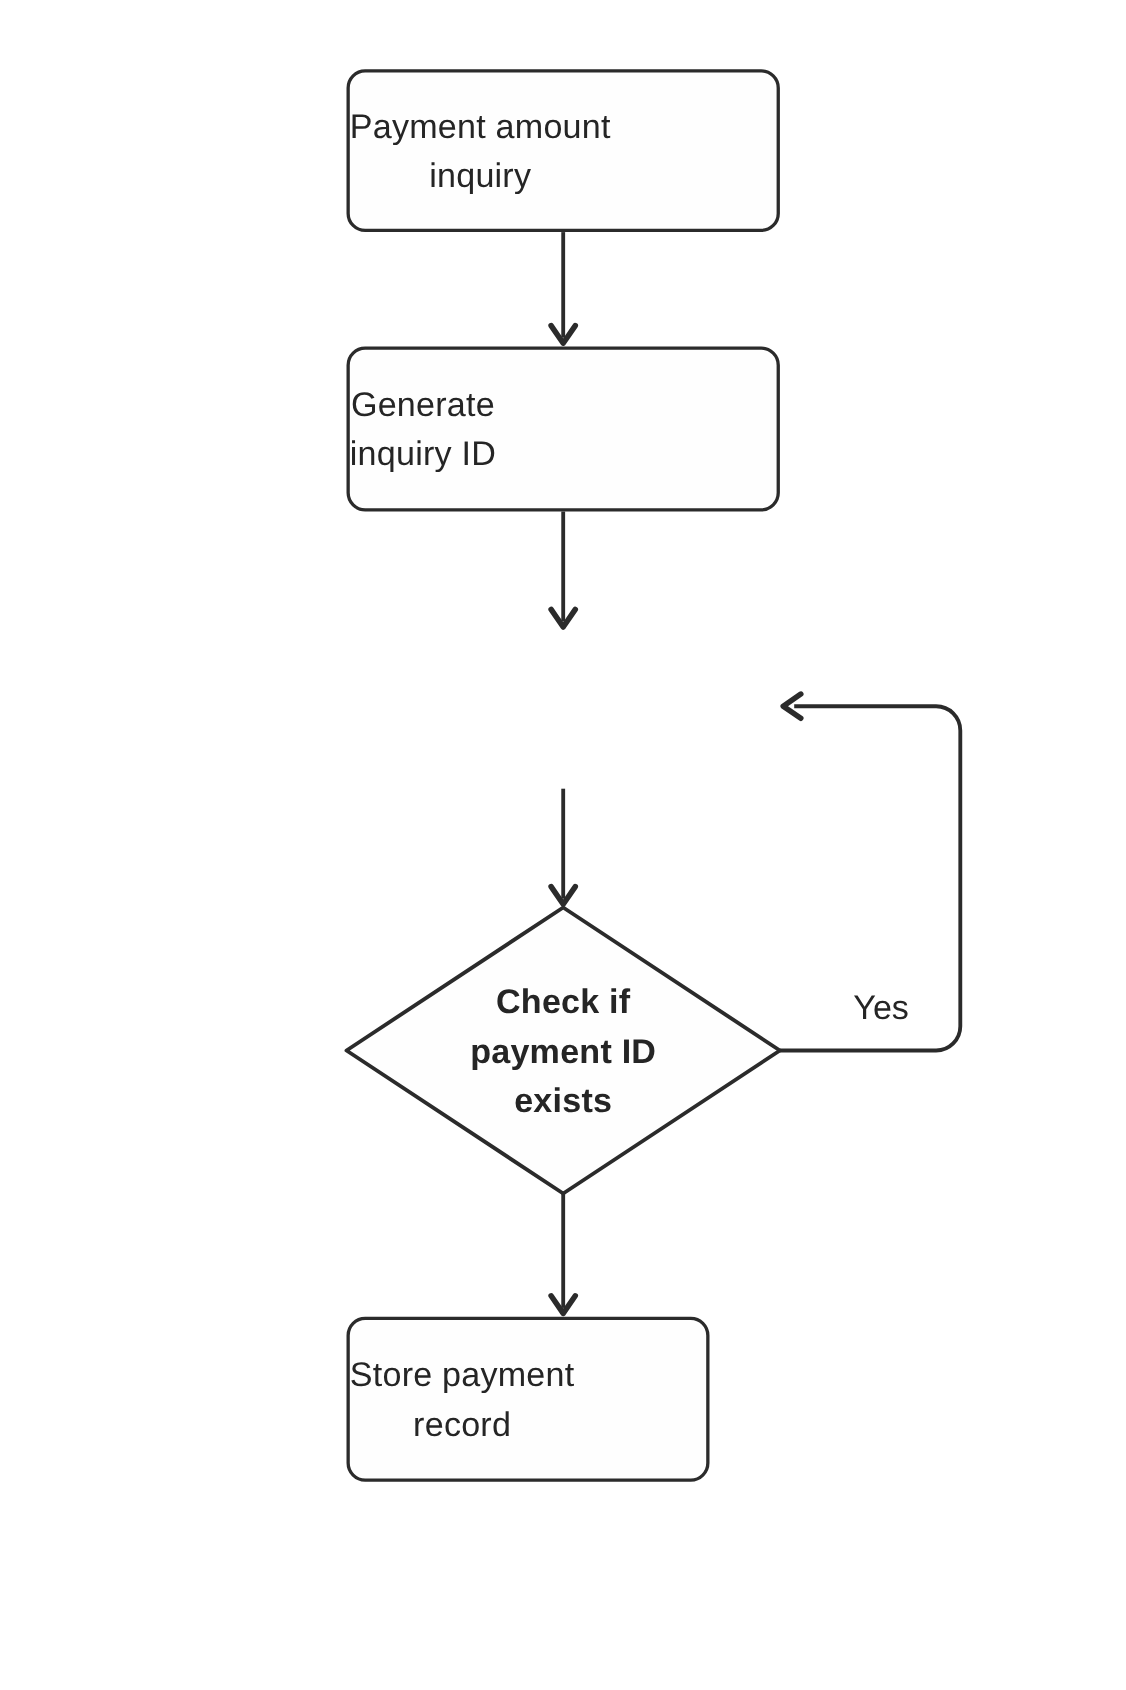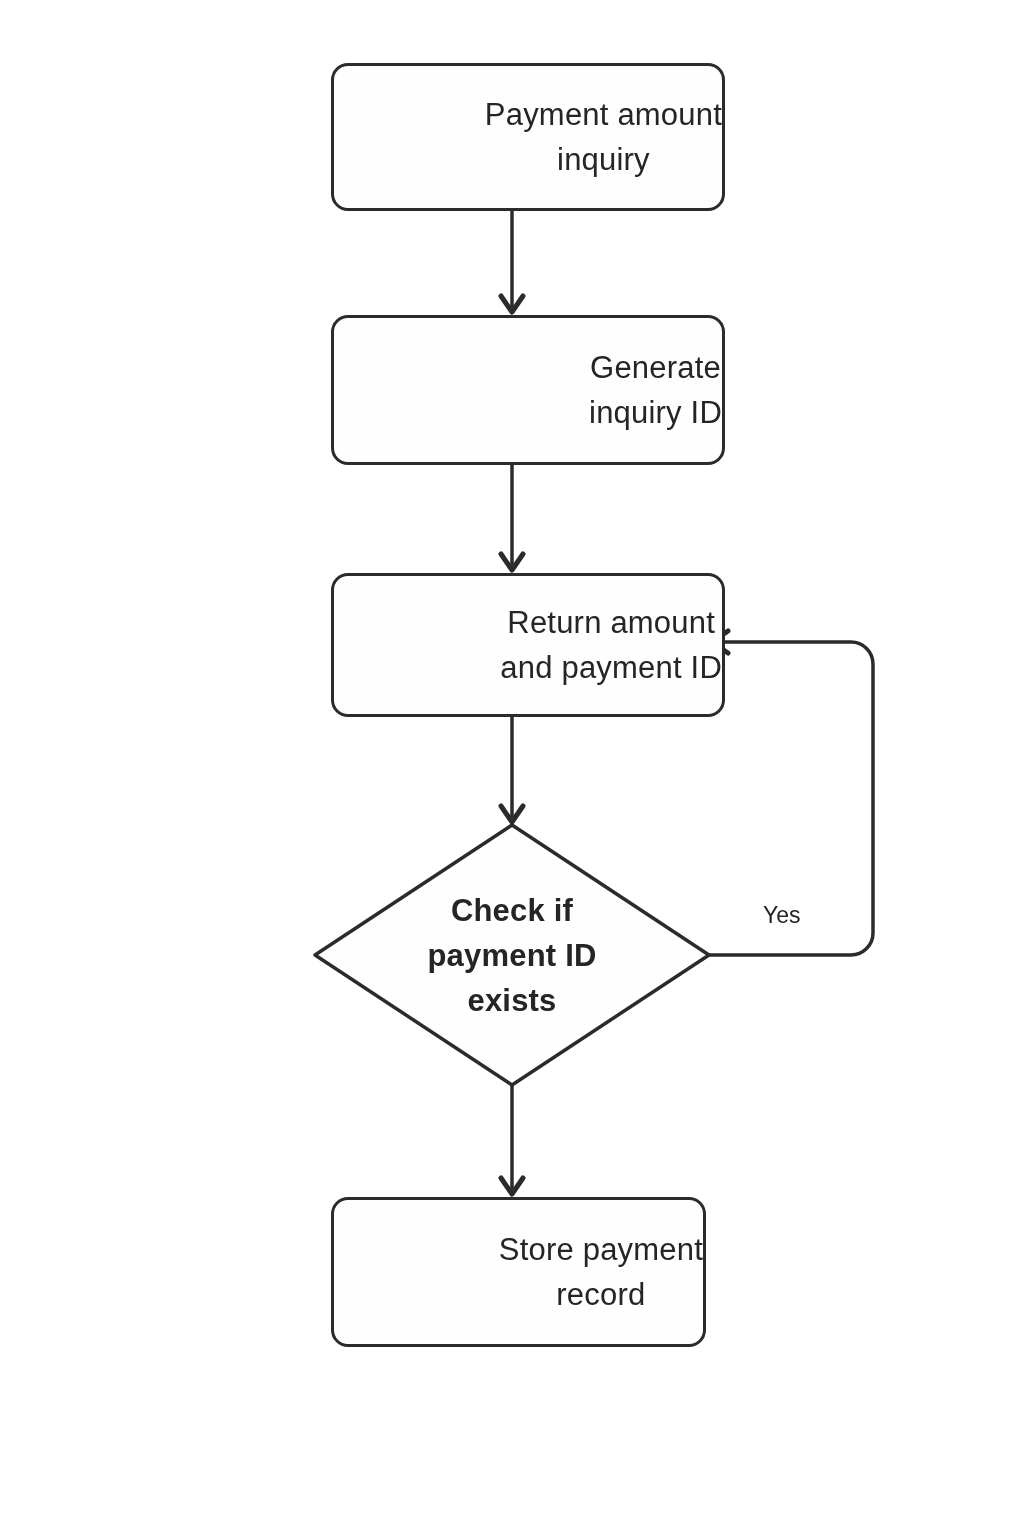--- a/index.html
+++ b/index.html
@@ -42,22 +42,21 @@
     stroke-width: 3.5;
     stroke-linejoin: round;
   }
   .node {
     position: absolute;
     border: 3.5px solid var(--stroke);
     border-radius: 17px;
     background: var(--node-fill);
     display: flex;
     align-items: center;
-    justify-content: flex-end;
-    margin-left: 16px;
+    justify-content: flex-start;
   }
   .label {
     font-size: 31px;
     line-height: 45px;
     color: var(--text);
     text-align: center;
     white-space: pre-line;
     letter-spacing: 0.2px;
   }
   .diamond-label-box {
@@ -67,21 +66,22 @@
     display: flex;
     align-items: center;
     justify-content: center;
     pointer-events: none;
     font-weight: bold;
   }
   .edge-label {
     position: absolute;
     left: 763px; top: 893px;
     width: 76px;
-    font-size: 23px;
+    text-align: center;
+    font-size: 31px;
     line-height: 45px;
     color: var(--text);
     background: var(--bg);
   }
 </style>
 </head>
 <body>
 
 <div class="canvas">
 
@@ -118,31 +118,27 @@
   <div class="node" style="left:315px; top:63px; width:394px; height:148px;">
     <span class="label">Payment amount
 inquiry</span>
   </div>
 
   <div class="node" style="left:315px; top:315px; width:394px; height:150px;">
     <span class="label">Generate
 inquiry ID</span>
   </div>
 
-  <div class="node" style="left:315px; top:573px; width:394px; height:144px;">
-    <span class="label">Return amount
-and payment ID</span>
-  </div>
 
   <div class="diamond-label-box">
     <span class="label">Check if
 payment ID
 exists</span>
   </div>
 
-  <div class="node" style="left:315px; top:1197px; width:375px; height:150px;">
+  <div class="node" style="left:315px; top:1197px; width:330px; height:150px;">
     <span class="label">Store payment
 record</span>
   </div>
 
   <div class="edge-label">Yes</div>
 
 </div>
 
 </body></html>

